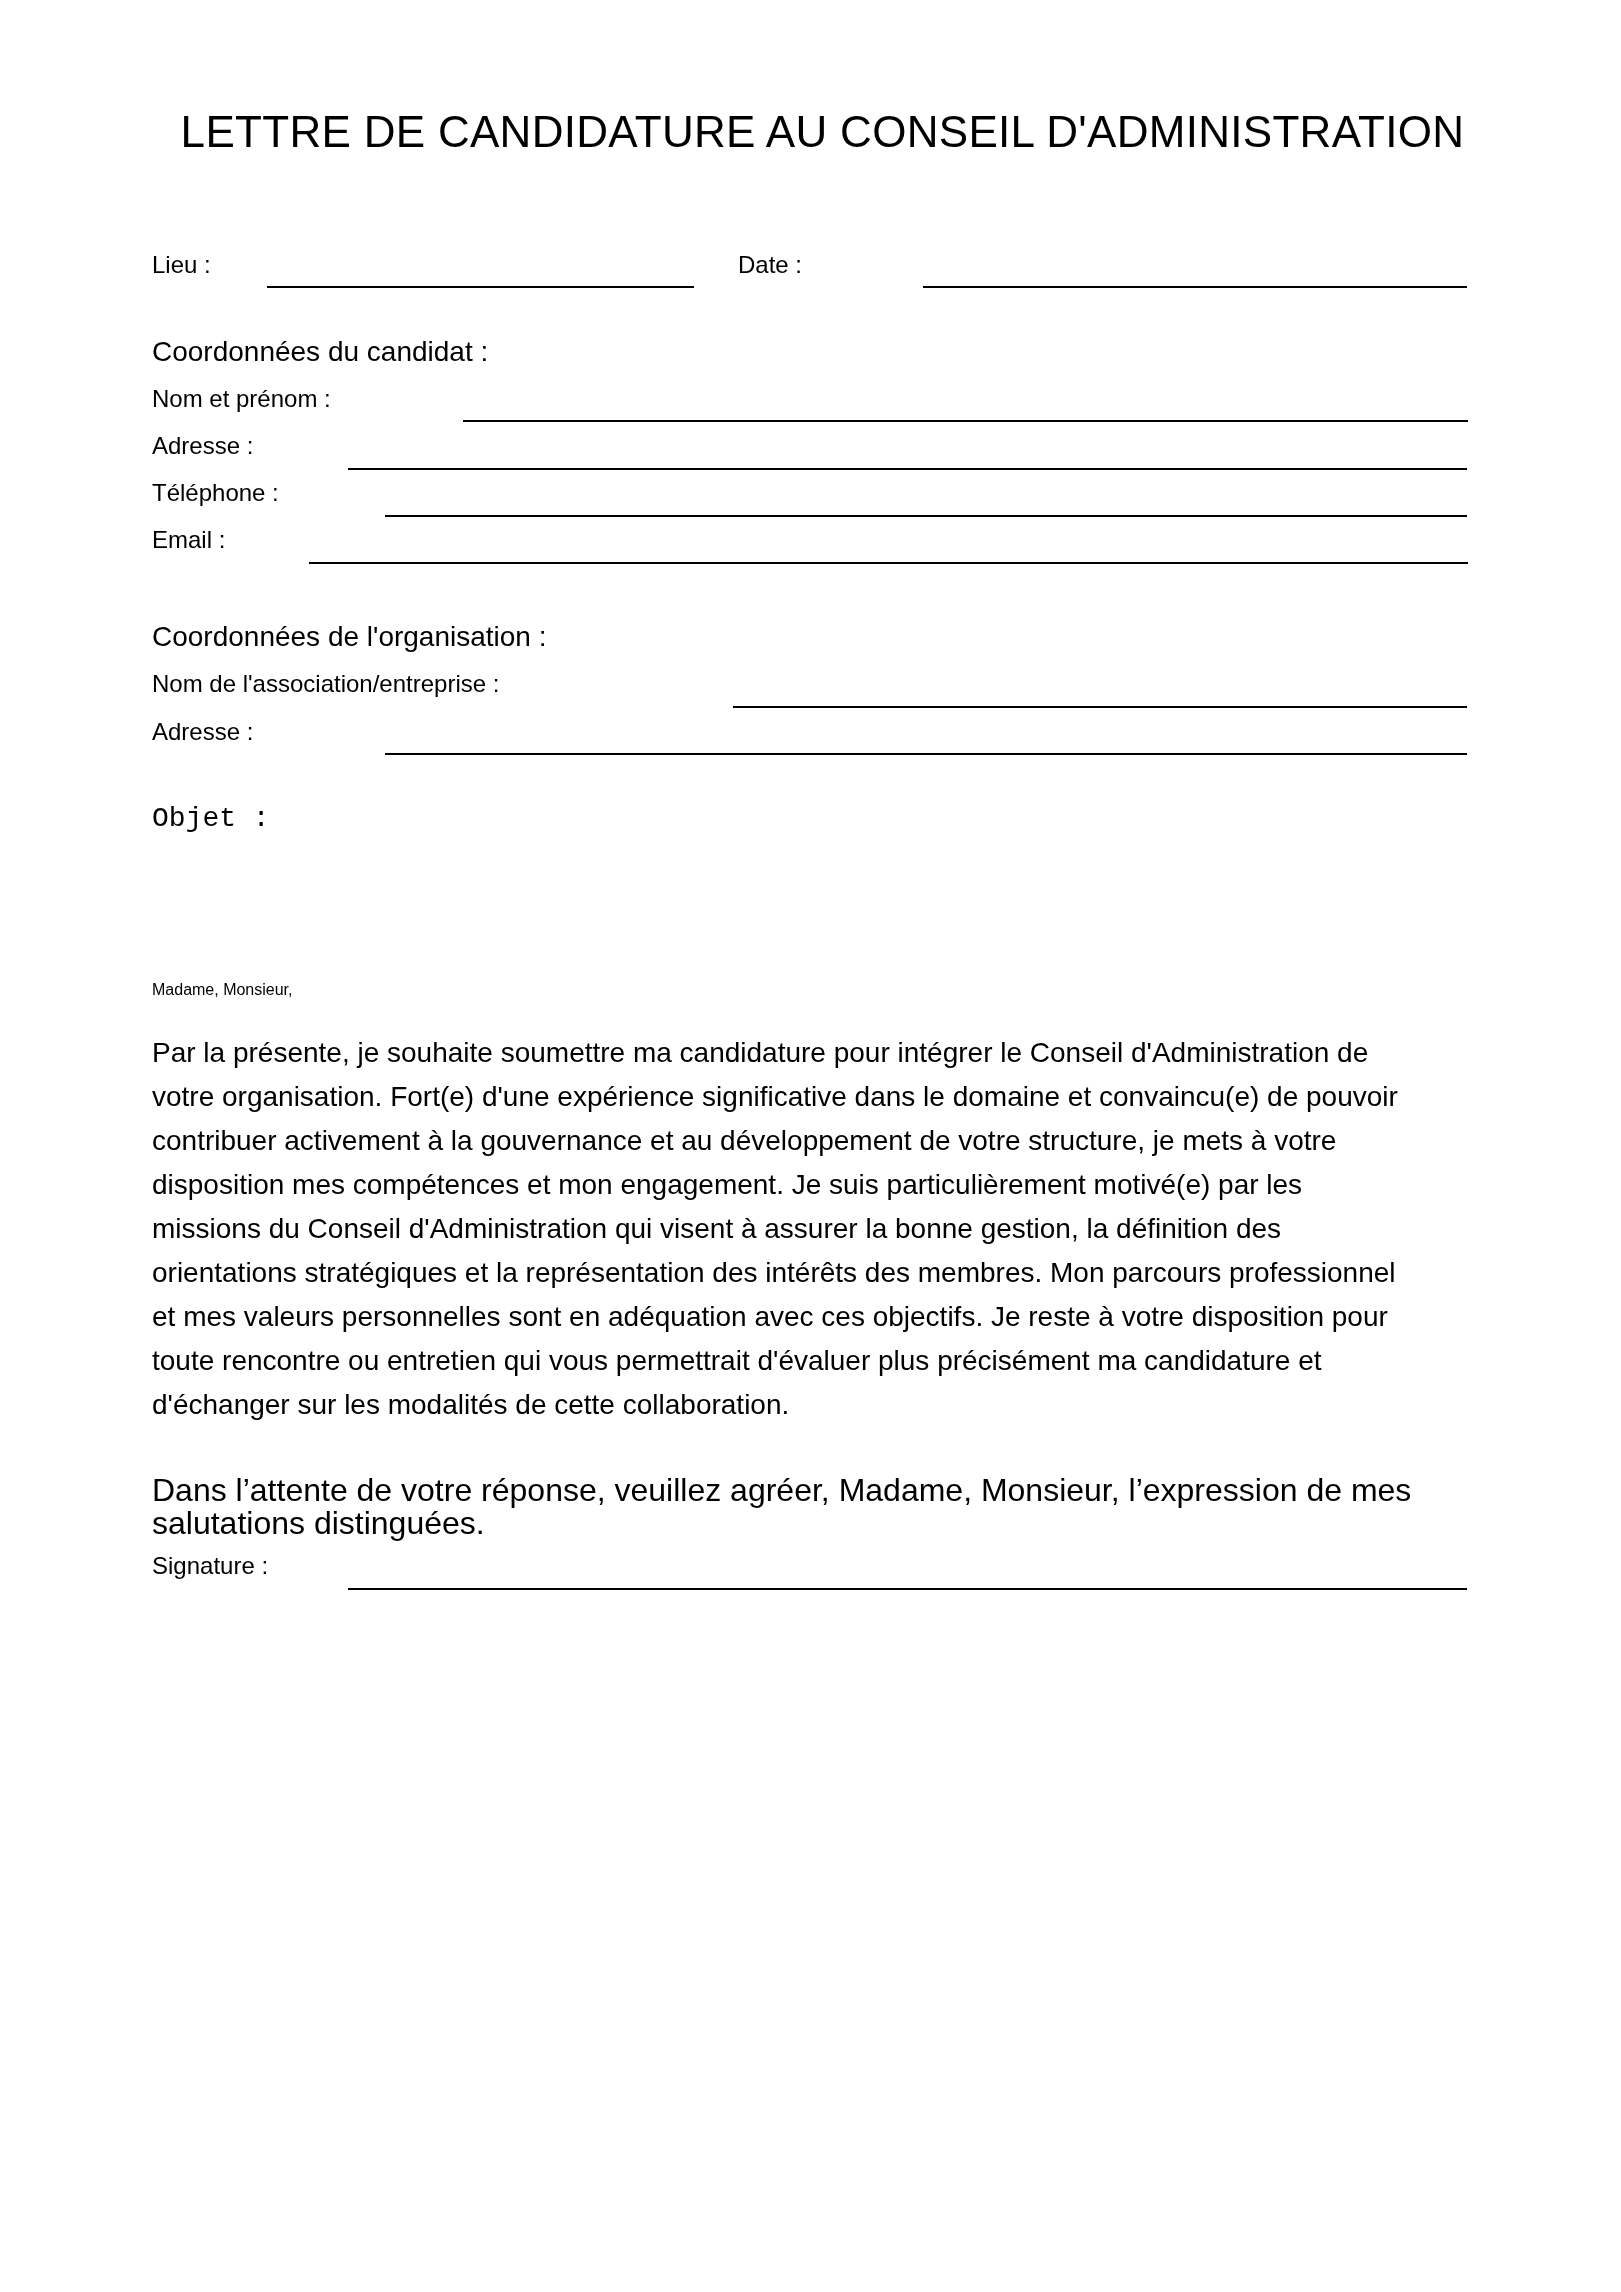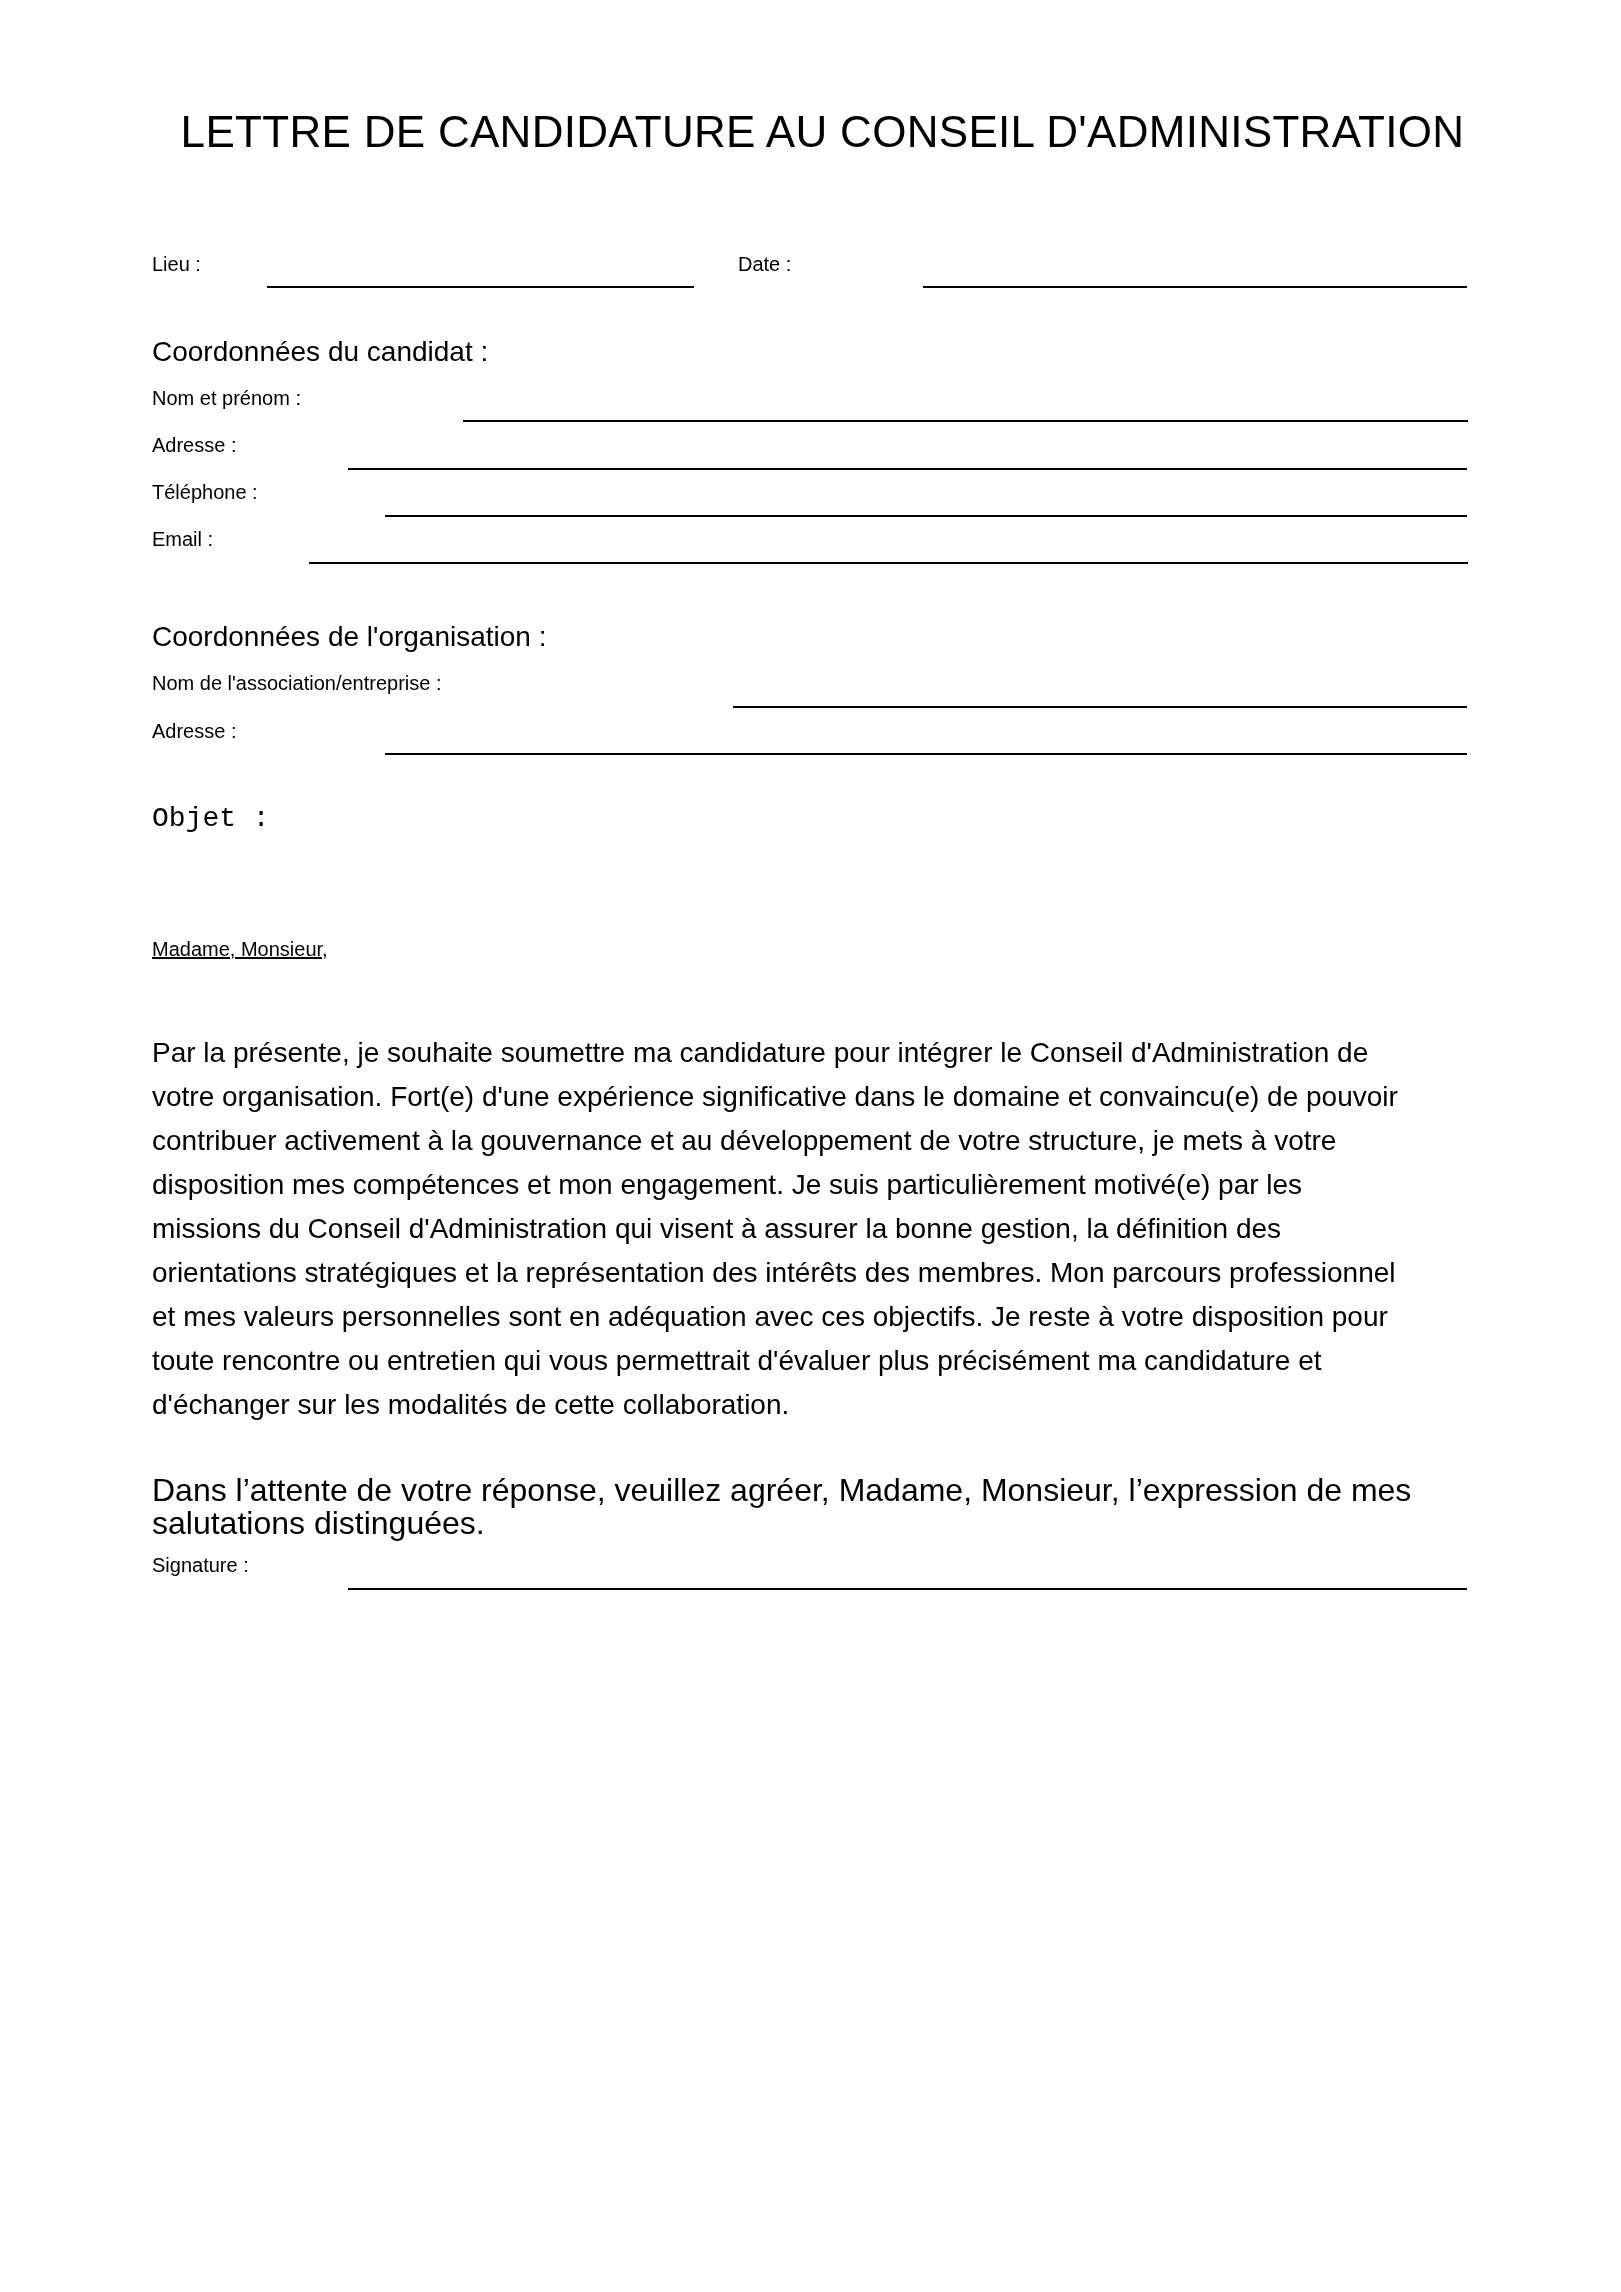--- a/index.html
+++ b/index.html
@@ -37,21 +37,21 @@
     margin-left: 12px;
   }
 
   
   .row {
     position: absolute;
     left: 152px;
     height: 39px;
   }
   .label {
-    font-size: 20px;
+    font-size: 24px;
     line-height: 33px;
     white-space: nowrap;
     display: inline-block;
   }
   .rule {
     position: absolute;
     height: 0;
     border-top: 2.9px solid #000000;
   }
   .section-head {
@@ -59,25 +59,24 @@
     left: 152px;
     font-size: 28px;
     line-height: 33px;
     white-space: nowrap;
   }
 
   
   .salutation {
     position: absolute;
     left: 152px;
-    top: 933px;
-    font-size: 20px;
+    top: 973px;
+    font-size: 16px;
     line-height: 33px;
     white-space: nowrap;
-    text-decoration: underline;
   }
   .body-para {
     position: absolute;
     left: 152px;
     top: 1031px;
     width: 1264px;
     font-size: 28px;
     line-height: 44px;
     text-align: left;
   }

